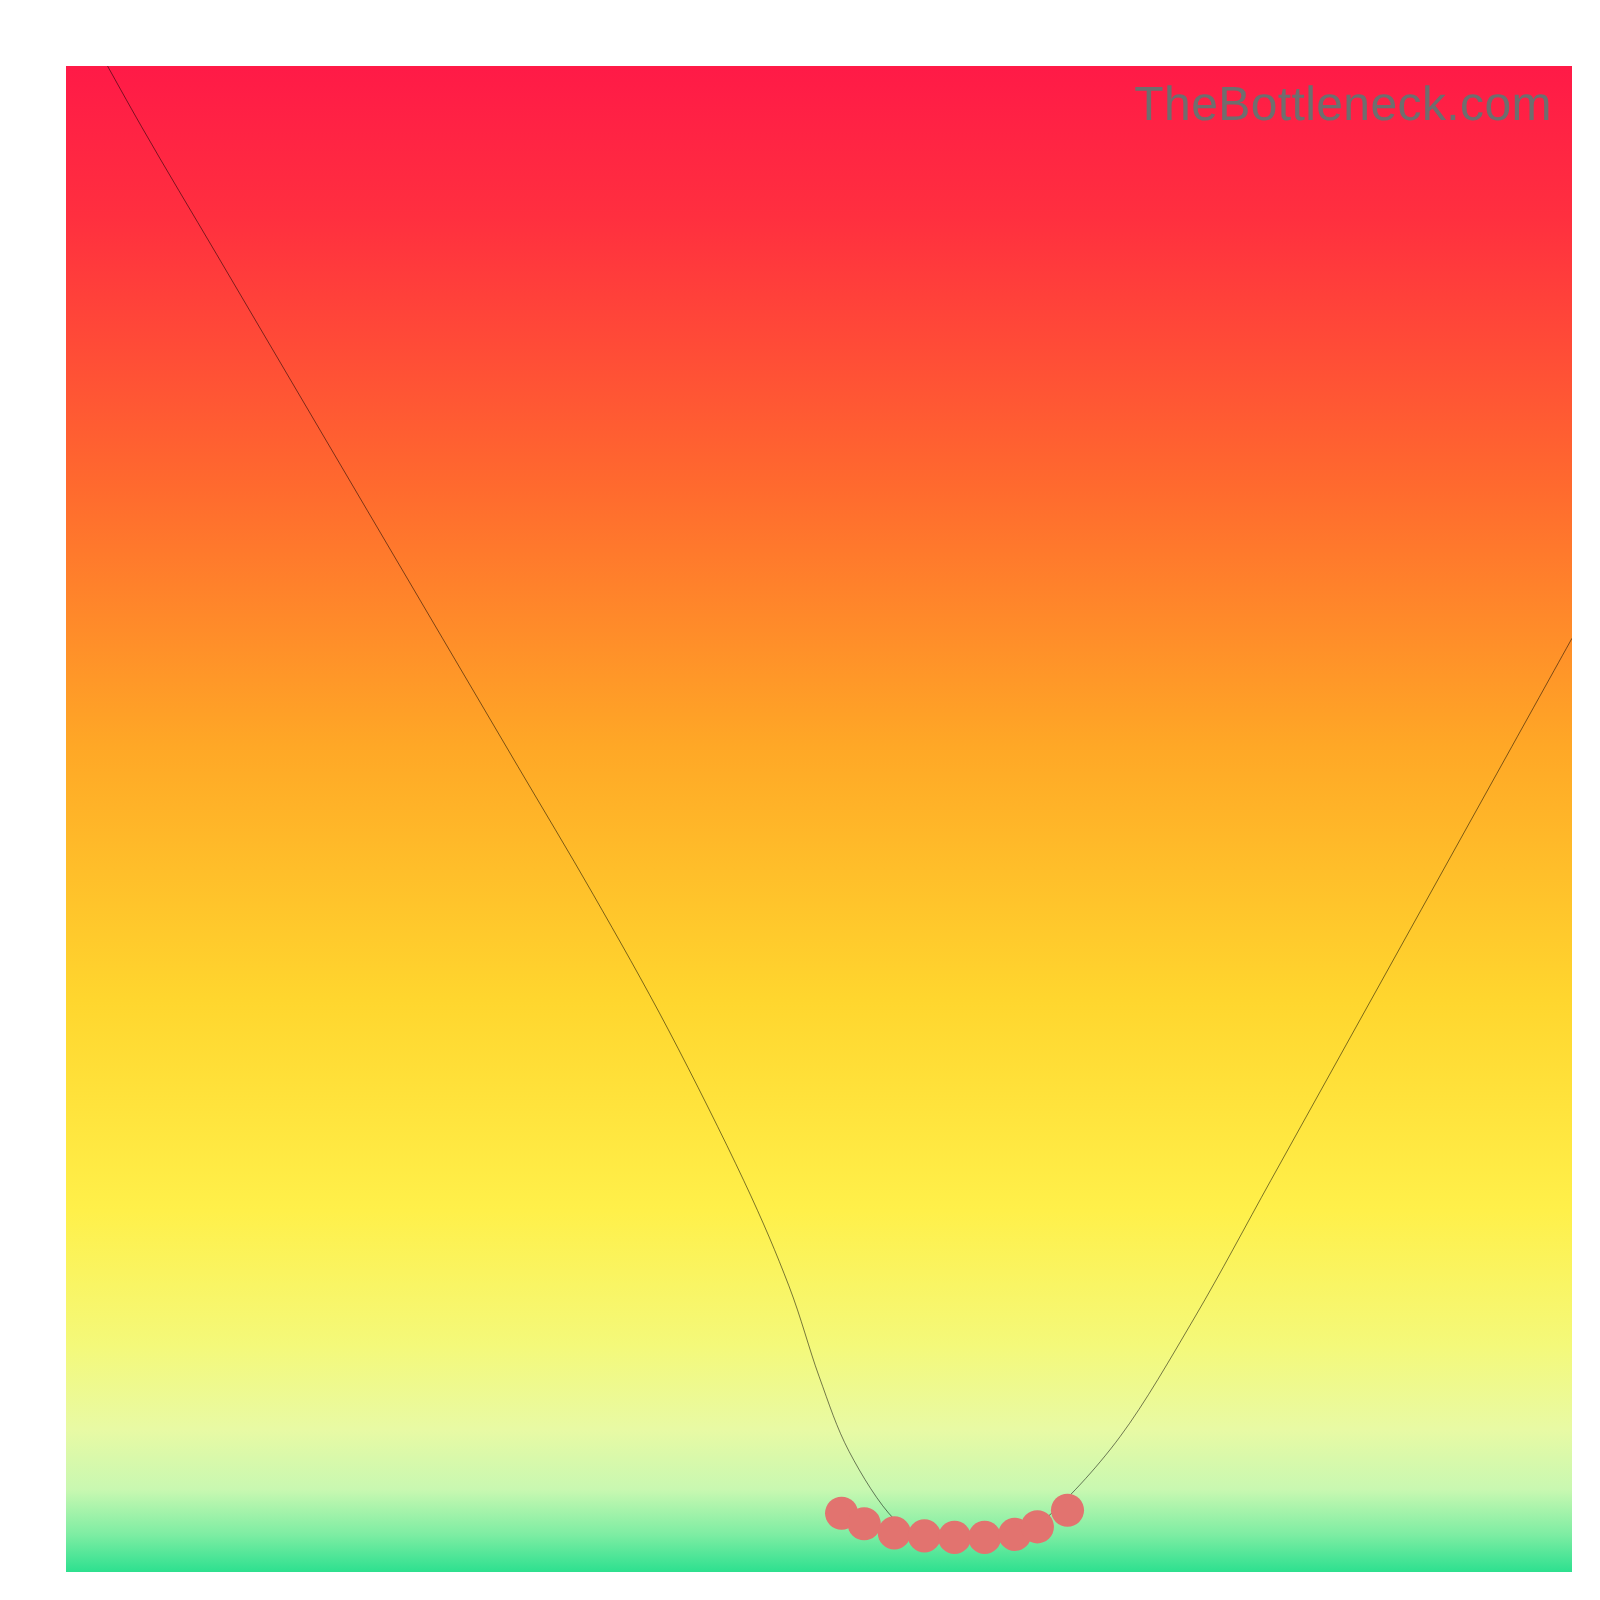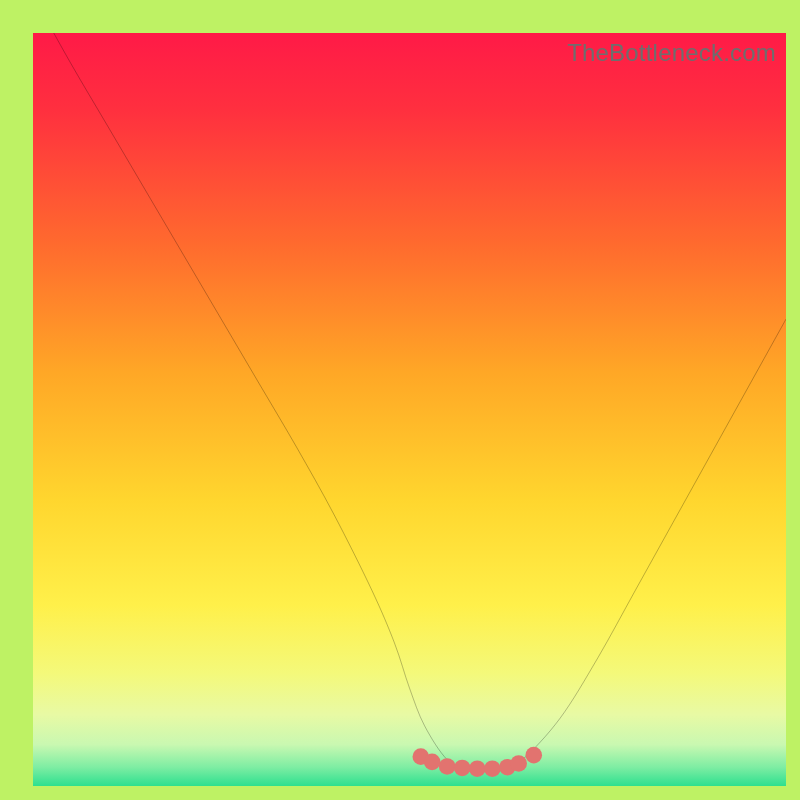--- a/index.html
+++ b/index.html
@@ -10,21 +10,21 @@
     background: #000;
     overflow: hidden;
     font-family: Arial, Helvetica, sans-serif;
   }
   .frame {
     position: absolute;
     left: 0;
     top: 0;
     width: 800px;
     height: 800px;
-    background: #bef264;
+    background: #ffffff;
   }
   .plot {
     position: absolute;
     left: 33px;
     top: 33px;
     width: 753px;
     height: 753px;
     overflow: hidden;
   }
   .gradient {

